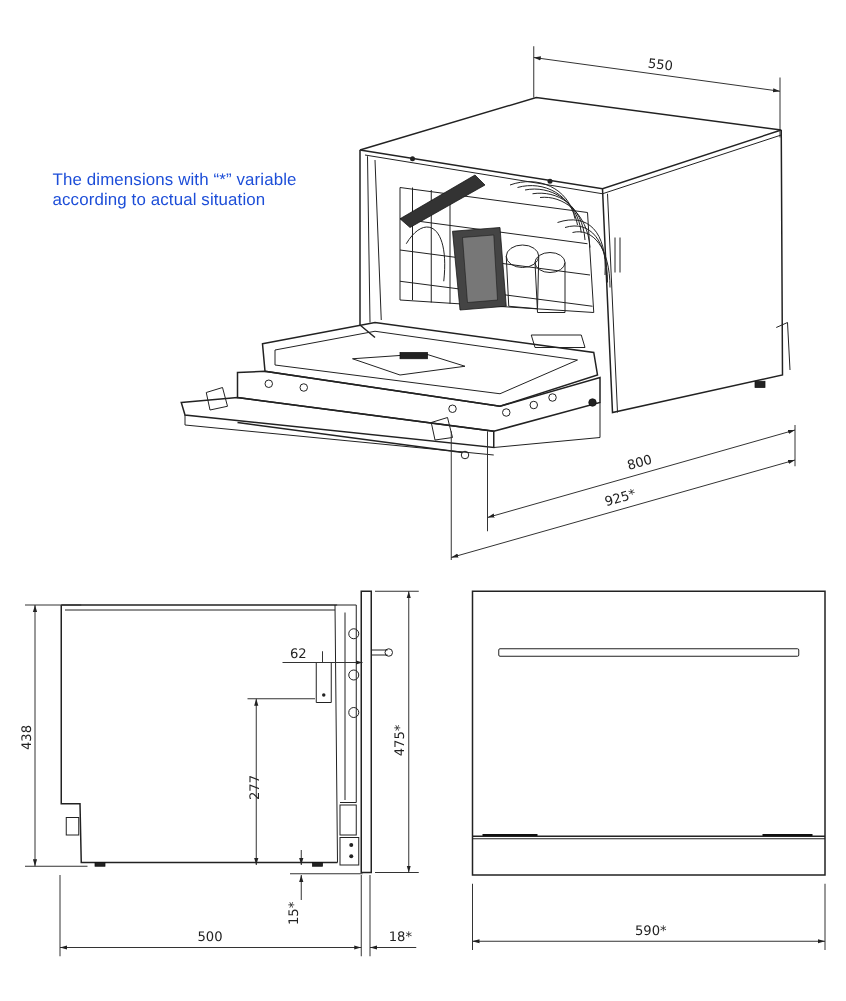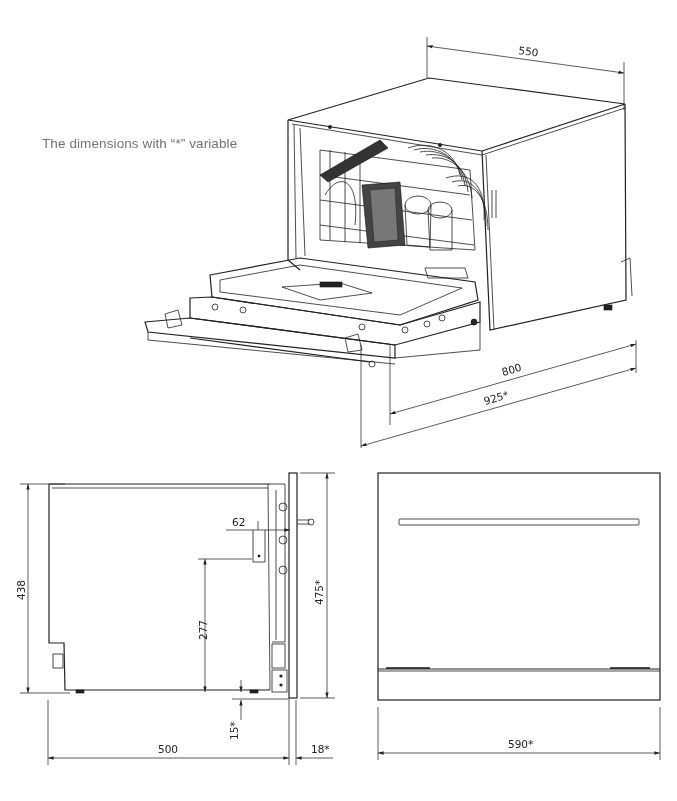--- a/index.html
+++ b/index.html
@@ -1,29 +1,30 @@
 <!DOCTYPE html>
 <html><head>
 <meta charset="utf-8">
 <style>
   html, body { margin: 0; padding: 0; background: #ffffff; }
   body { width: 677px; height: 801px; position: relative; overflow: hidden; font-family: "Liberation Sans", sans-serif; }
   svg { position: absolute; left: 0; top: 0; }
-  .note { position: absolute; left: 42px; top: 136px; font-size: 13.5px; line-height: 16px; color: #737373; letter-spacing: 0.1px; }
+  .note { position: absolute; left: 42px; top: 136px; font-size: 13.5px; line-height: 16px; color: #1d4ed8; letter-spacing: 0.1px; }
   .dimtxt { font-family: "DejaVu Sans", sans-serif; font-size: 10.5px; fill: #222; }
   .ln { stroke: #222; fill: none; stroke-width: 1.2; }
   .th { stroke: #222; fill: none; stroke-width: 0.8; }
   .dim { stroke: #333; fill: none; stroke-width: 0.8; }
   .dark { fill: #222; stroke: #111; stroke-width: 0.6; }
 </style>
 </head>
 <body>
 
 <div class="note">
   <div>The dimensions with “*” variable</div>
+  <div>according to actual situation</div>
 </div>
 
 <svg width="677" height="801" viewBox="0 0 677 801">
   <defs>
     <marker id="arr" viewBox="0 0 10 10" refX="10" refY="5" markerWidth="7" markerHeight="7" orient="auto-start-reverse">
       <path d="M0,2 L10,5 L0,8 z" fill="#222"></path>
     </marker>
   </defs>
 
   <g>

